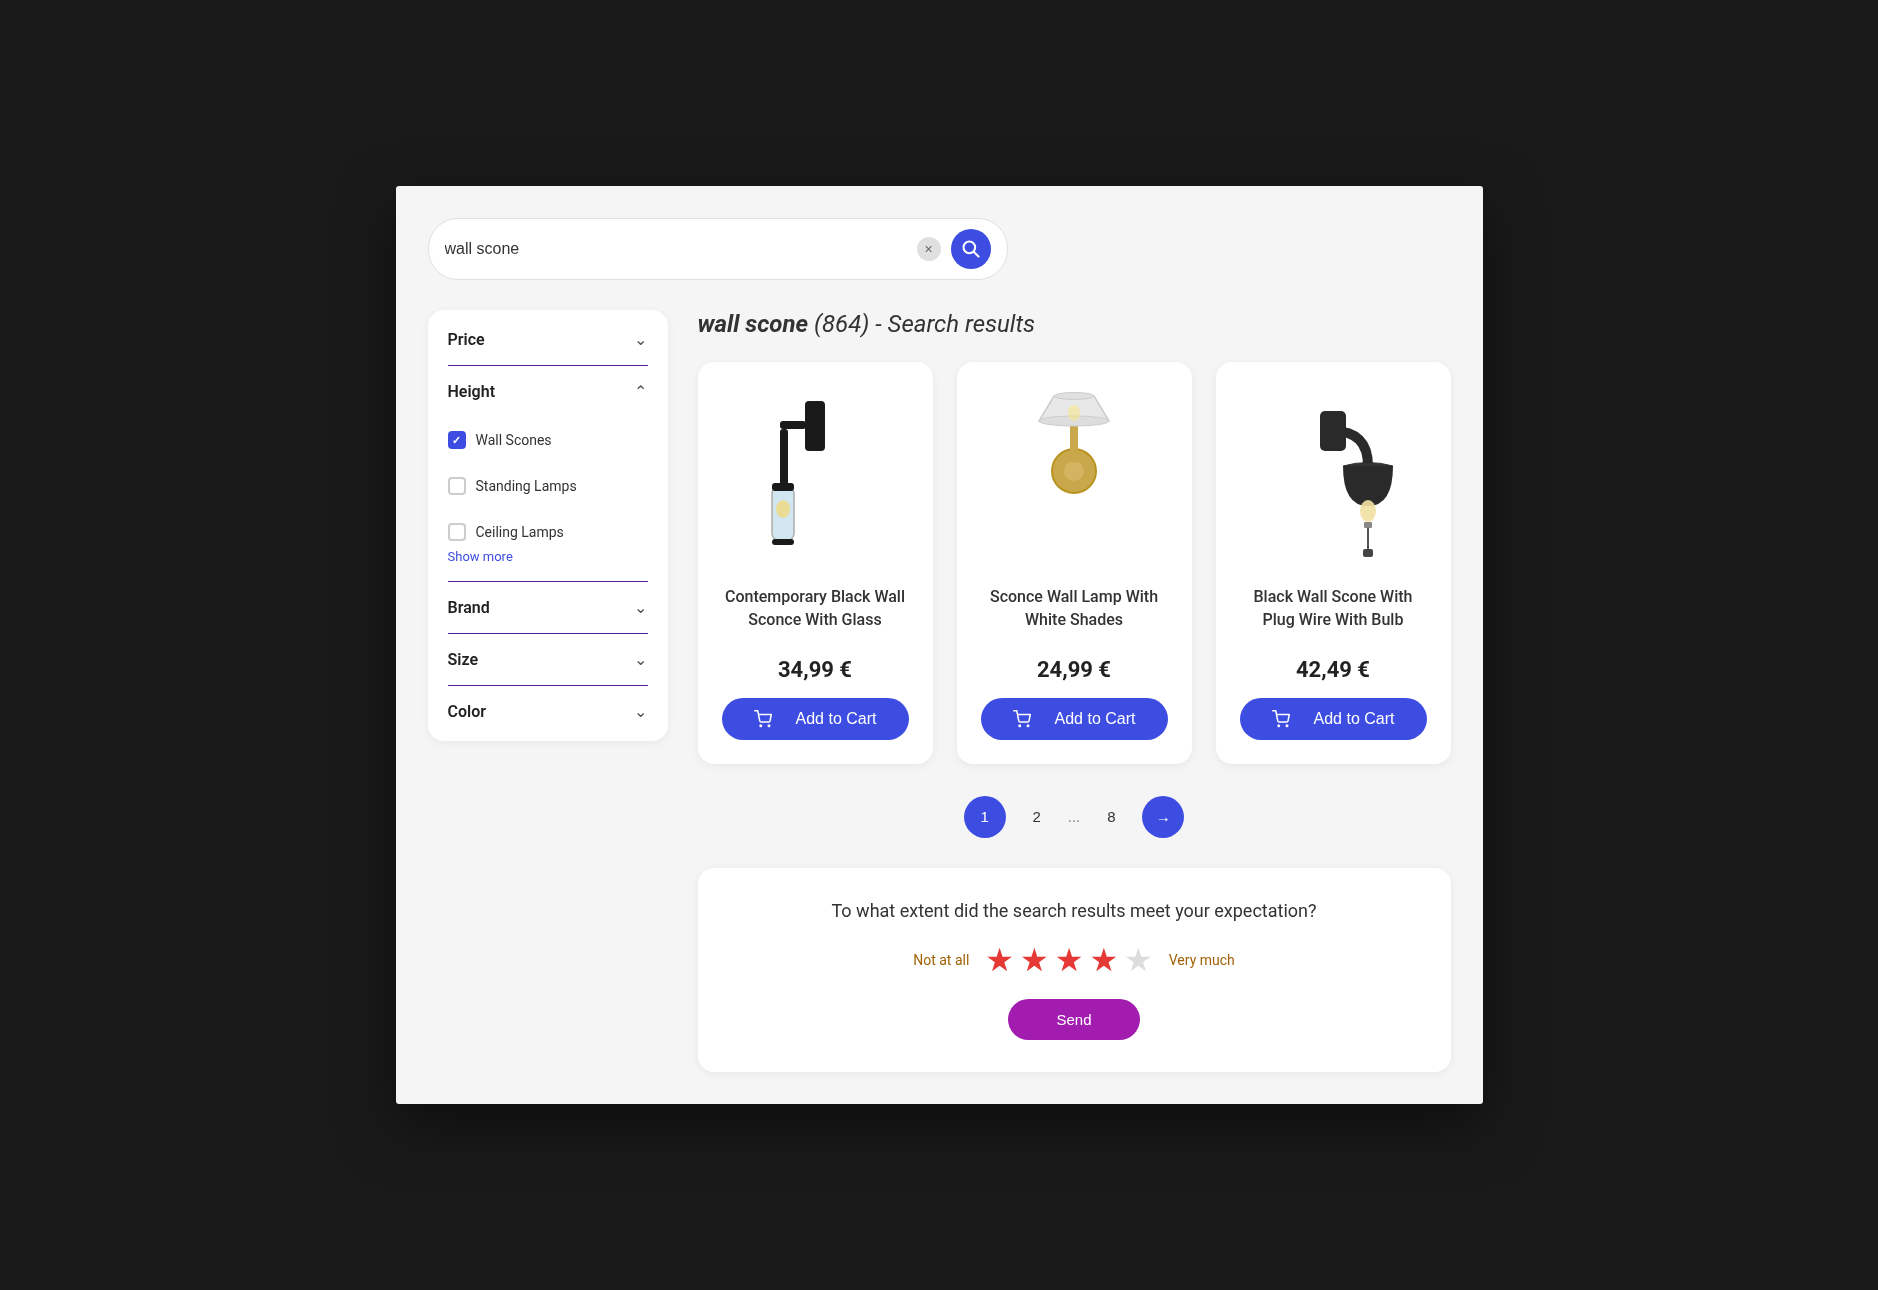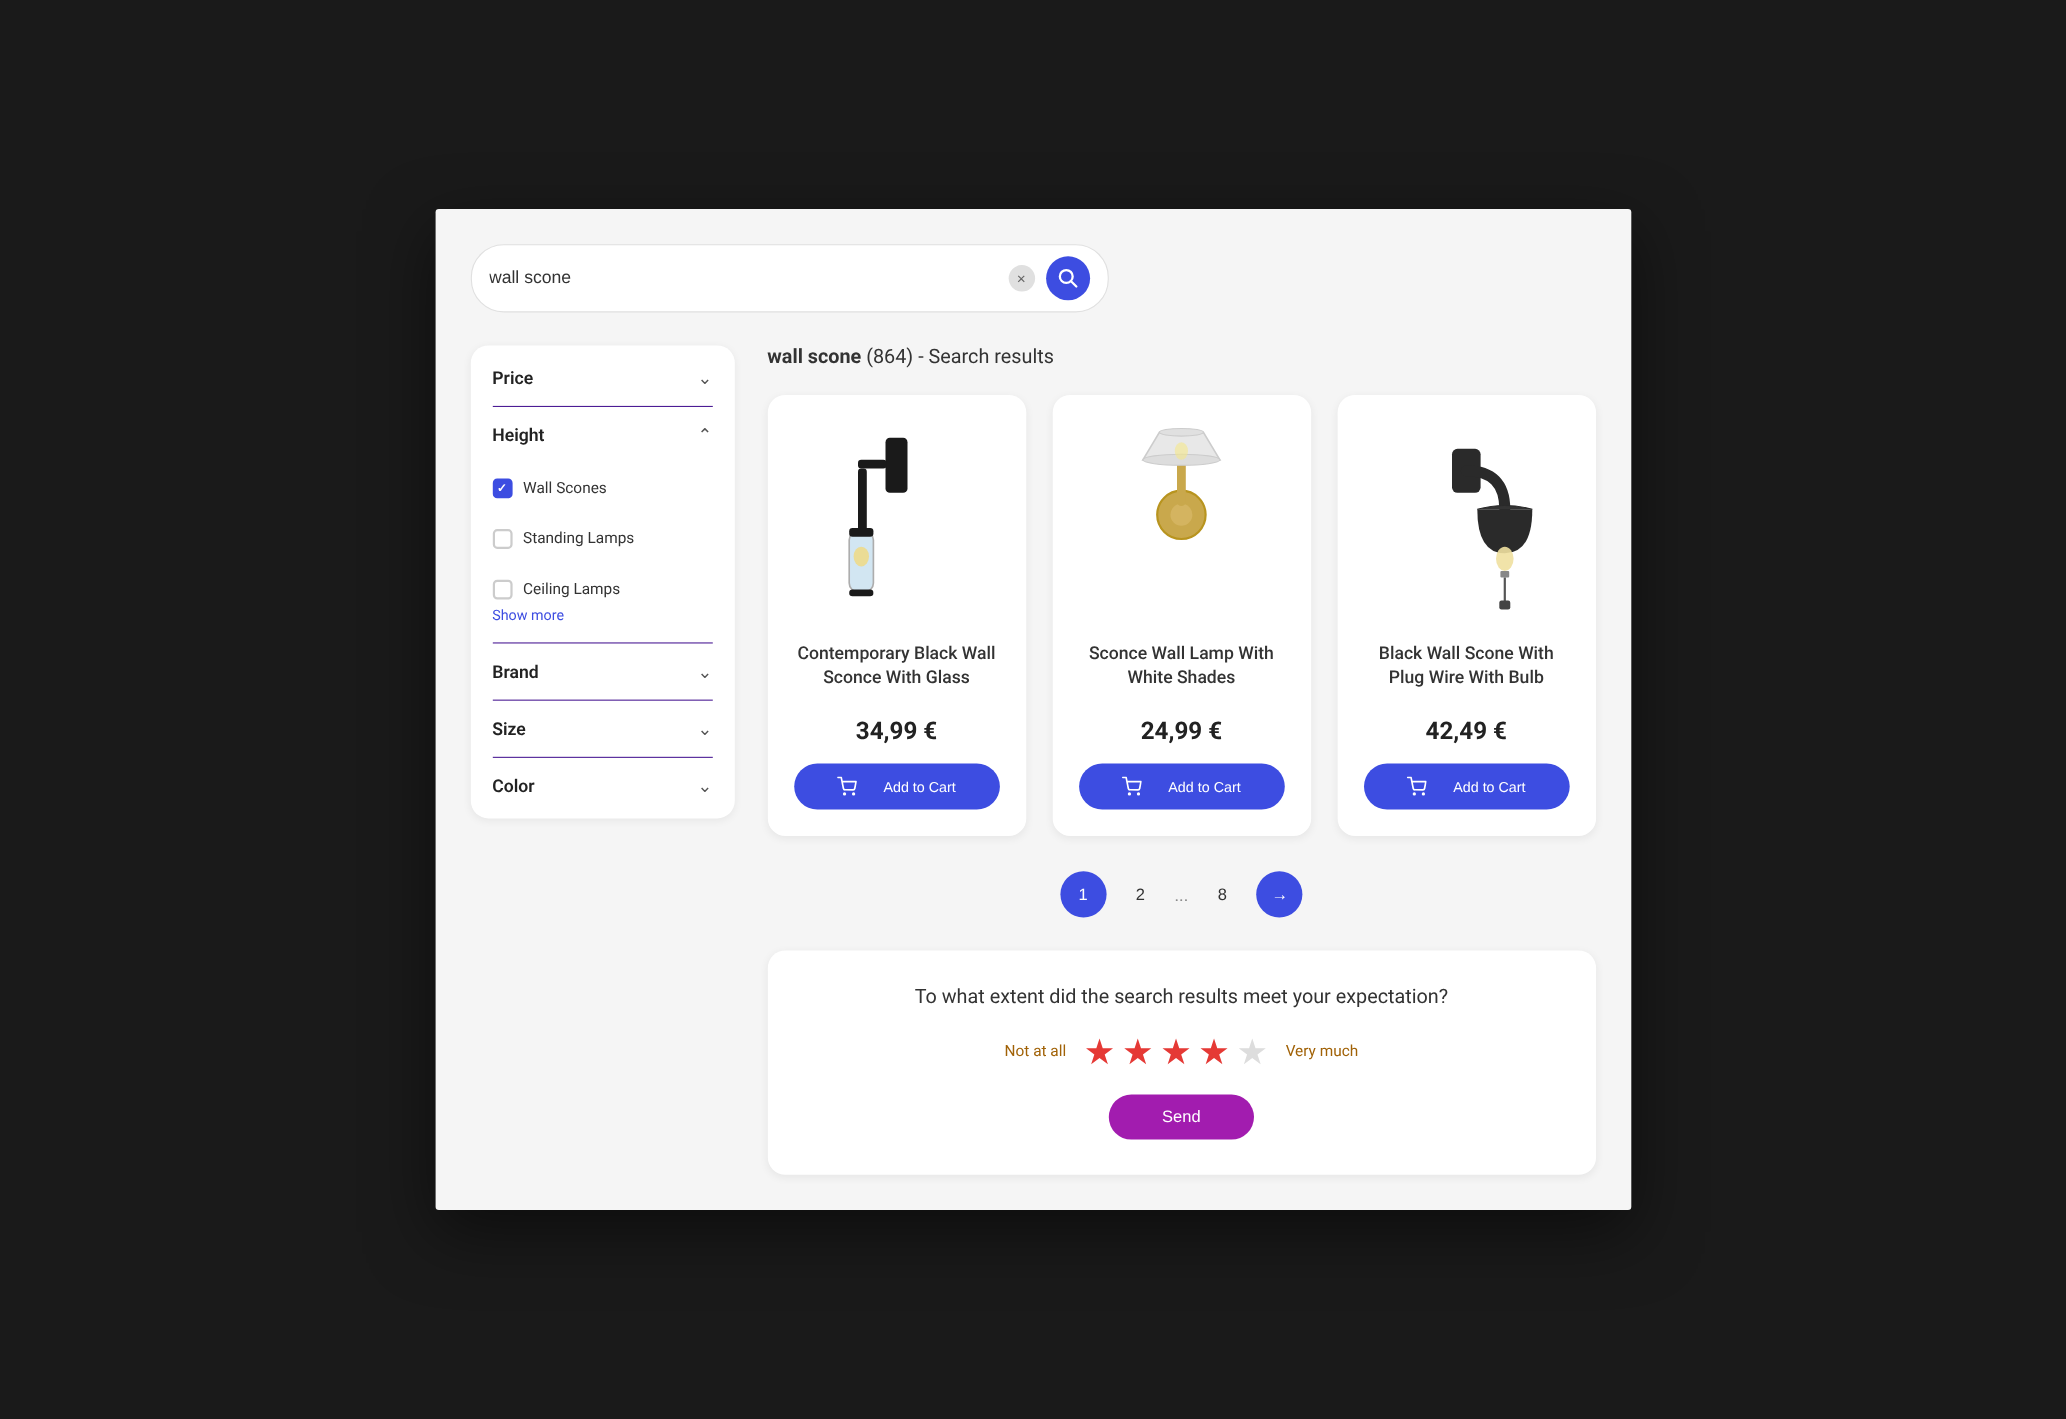--- a/index.html
+++ b/index.html
@@ -145,23 +145,24 @@
       text-decoration: none;
       margin-top: 8px;
       display: inline-block;
       cursor: pointer;
     }
     
     .results-area {
       flex: 1;
     }
     .results-header {
-      font-size: 18px;
+      font-size: 24px;
       color: #333;
       margin-bottom: 24px;
+      font-style: italic;
     }
     .results-header strong {
       font-weight: 700;
     }
     
     .product-grid {
       display: grid;
       grid-template-columns: repeat(3, 1fr);
       gap: 24px;
       margin-bottom: 32px;
@@ -197,21 +198,21 @@
       font-weight: 700;
       color: #222;
       margin-bottom: 16px;
     }
     .add-to-cart-btn {
       background: #3d4de1;
       color: #fff;
       border: none;
       border-radius: 30px;
       padding: 12px 28px;
-      font-size: 13px;
+      font-size: 16px;
       font-weight: 500;
       cursor: pointer;
       display: flex;
       align-items: center;
       gap: 24px;
       width: 100%;
       justify-content: center;
     }
     
     .pagination {

